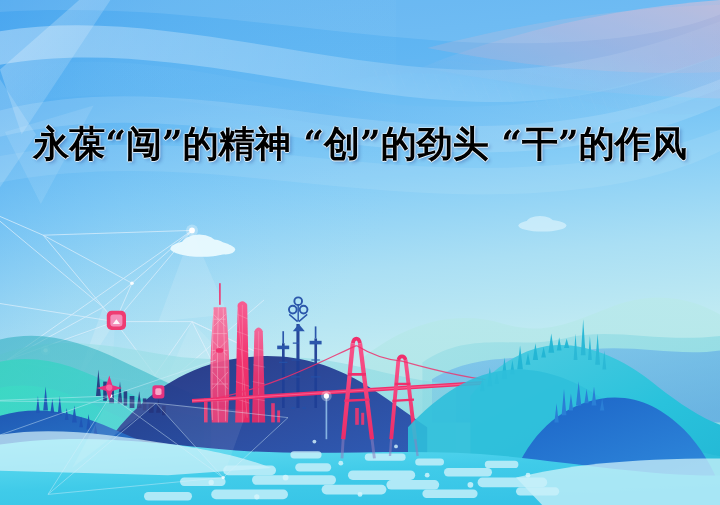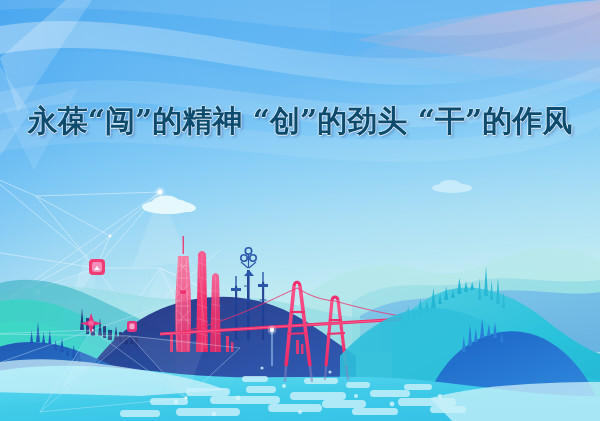--- a/index.html
+++ b/index.html
@@ -20,21 +20,21 @@
     z-index:40;
     pointer-events:none;
   }
   #title-text{
     display:inline-block;
     font-family:"DejaVu Serif","Liberation Serif",serif;
     font-weight:bold;
     font-size:30px;
     line-height:1.15;
     letter-spacing:0px;
-    color:#0c4a6e;
+    color:#000000;
     text-shadow:
        0 1px 0 rgba(255,255,255,.75),
        1px 0 0 rgba(255,255,255,.55),
       -1px 0 0 rgba(255,255,255,.55),
        0 -1px 0 rgba(255,255,255,.45),
        2px 2px 3px rgba(10,30,120,.28);
     white-space:nowrap;
   }
 </style>
 </head>

